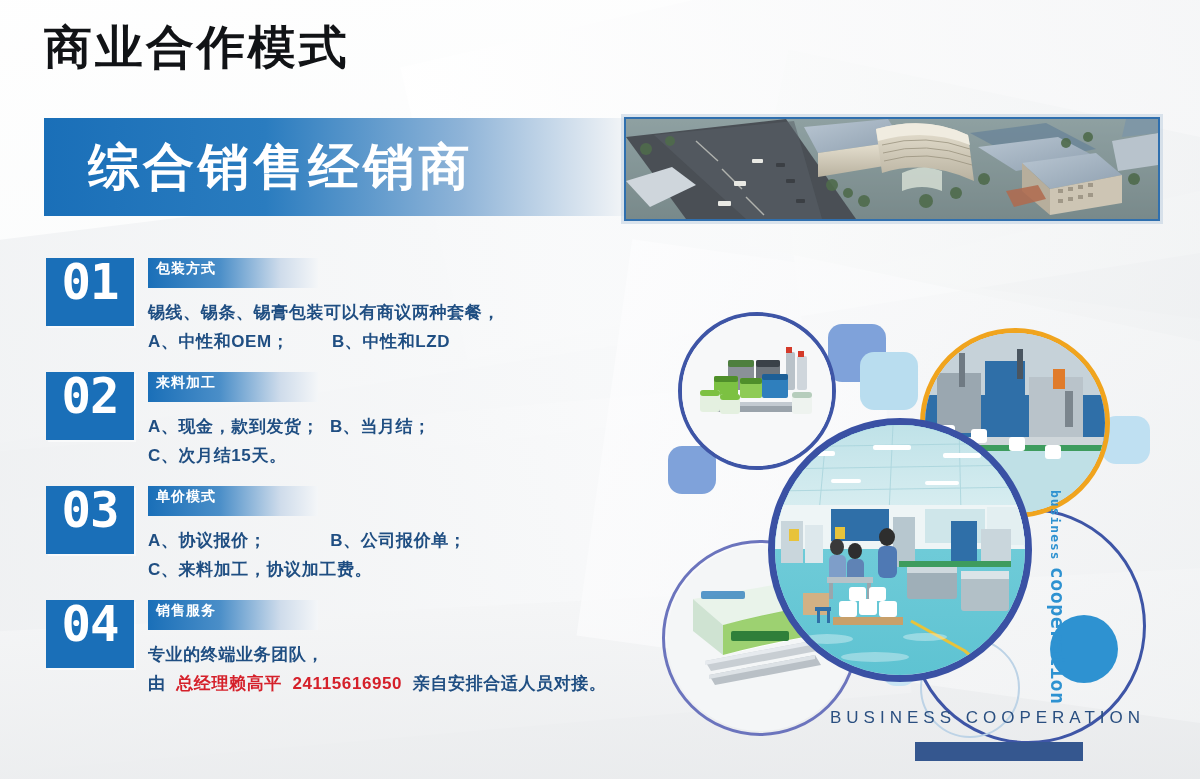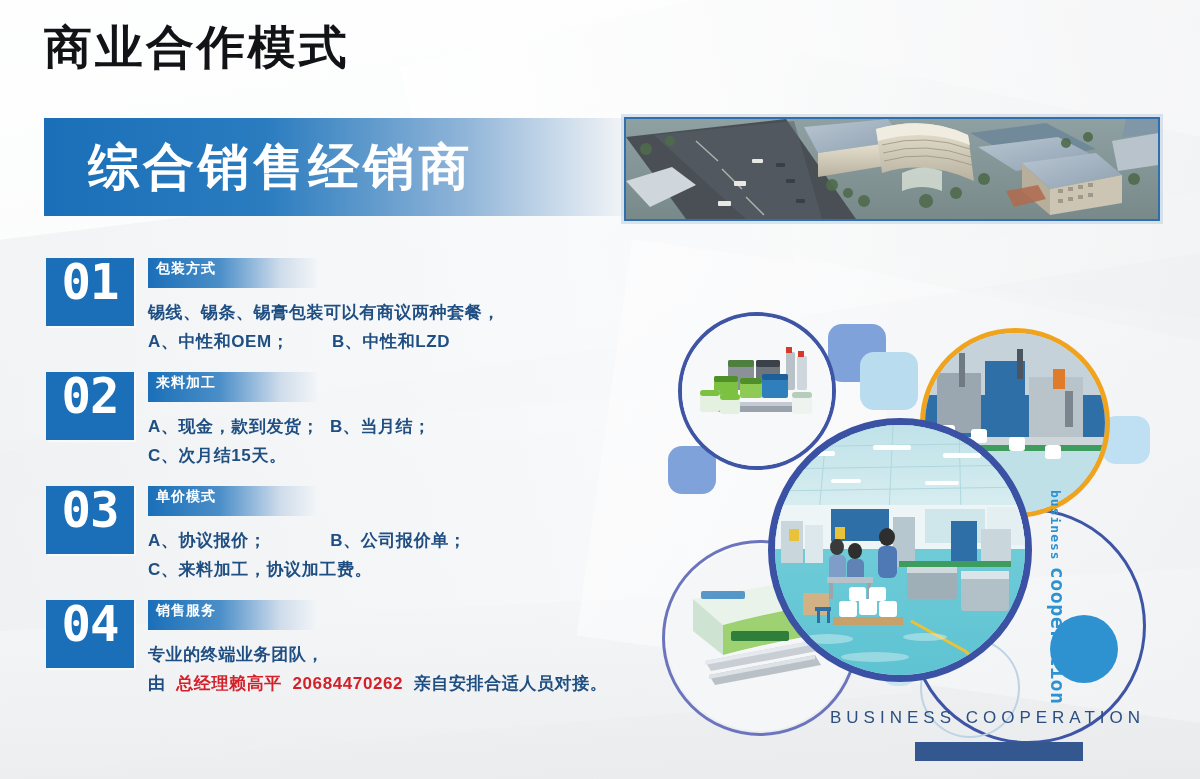--- a/index.html
+++ b/index.html
@@ -359,21 +359,21 @@
   </div>
 
   <div class="item" id="item-04">
     <div class="numbox">
       <span class="digits">04</span>
     </div>
     <div class="item-body">
       <span class="chip">销售服务</span>
       <div class="lines">
         <div class="line">专业的终端业务团队，</div>
-        <div class="line"><span>由  </span><span class="hl">总经理赖高平</span><span>  </span><span class="hl">20684470262</span><span>  亲自安排合适人员对接。</span></div>
+        <div class="line"><span>由  </span><span class="hl">总经理赖高平</span><span>  </span><span class="hl">24115616950</span><span>  亲自安排合适人员对接。</span></div>
       </div>
     </div>
   </div>
 
   <div id="graphics">
 
     <div class="sq" id="sq-a"></div>
     <div class="sq" id="sq-b"></div>
     <div class="sq" id="sq-c"></div>
     <div class="sq" id="sq-d"></div>

